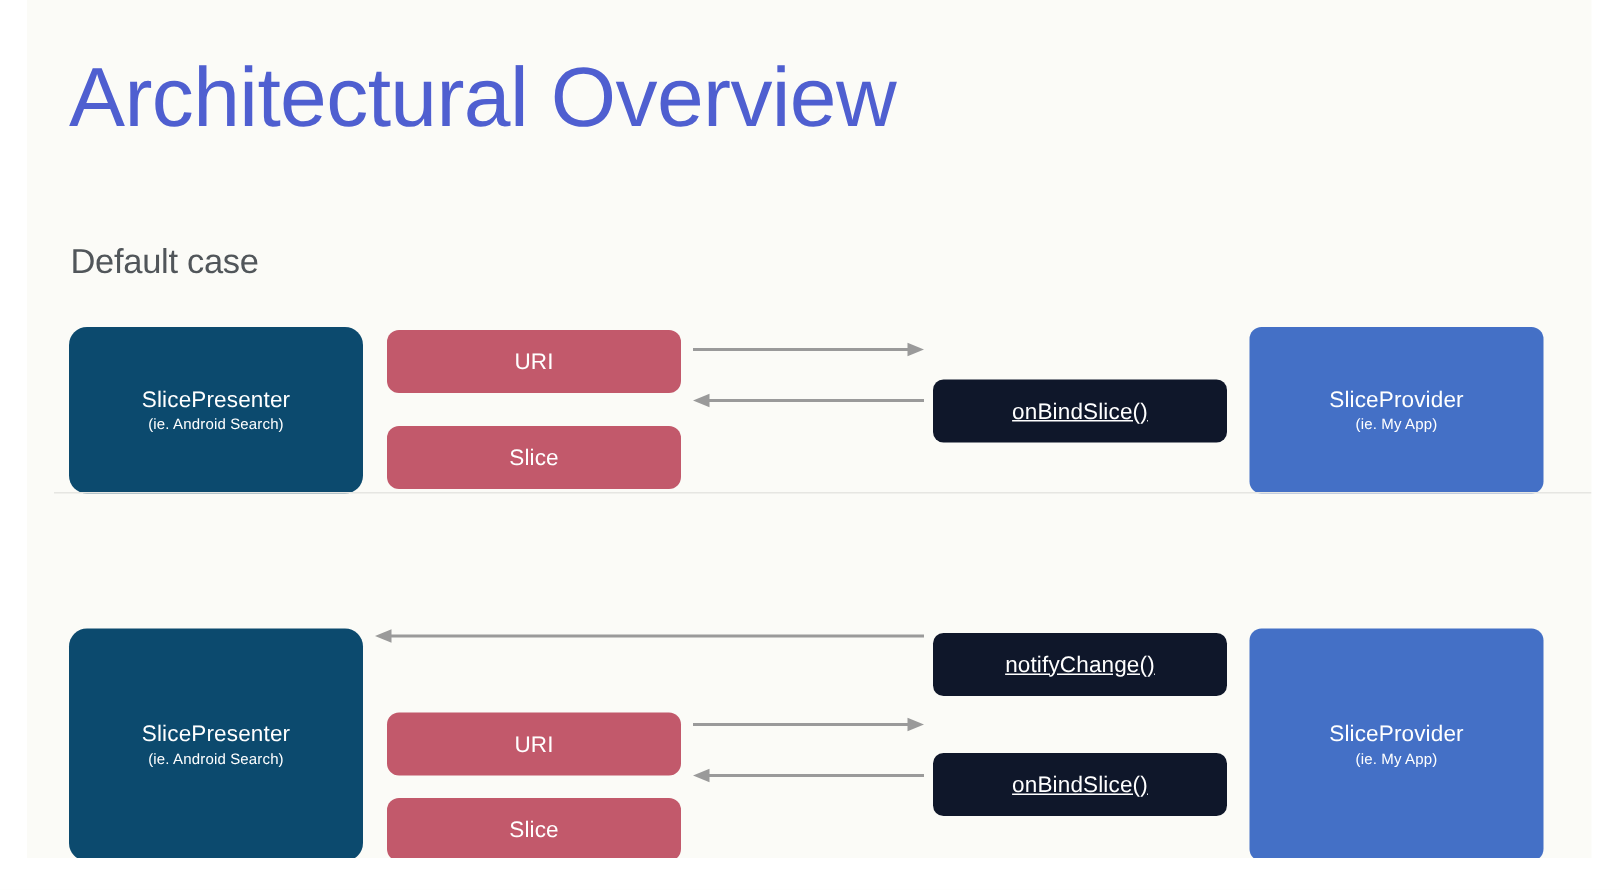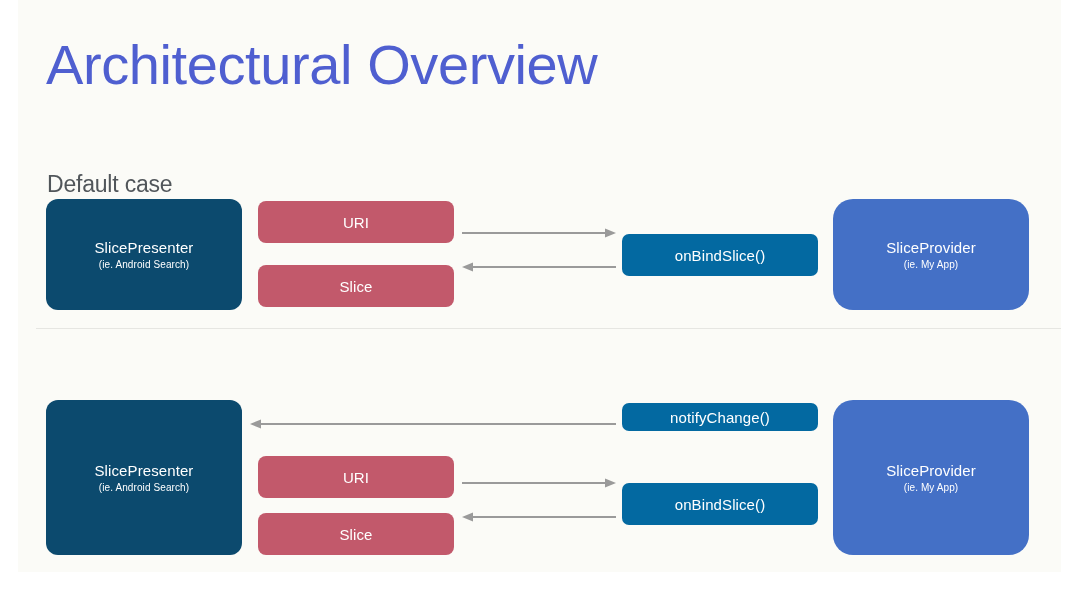--- a/index.html
+++ b/index.html
@@ -51,21 +51,21 @@
 
   
   .section-heading {
     position: absolute;
     font-size: 23px;
     line-height: 28px;
     font-weight: 400;
     letter-spacing: -0.2px;
     color: #51565a;
   }
-  #heading-default { left: 29px; top: 170px; }
+  #heading-default { left: 29px; top: 160px; }
   #heading-change  { left: 29px; top: 360px; }
 
   
   #section-divider {
     position: absolute;
     left: 18px;
     top: 328px;
     width: 1025px;
     height: 1px;
     background: #e6e6e2;
@@ -74,20 +74,21 @@
   
   .box {
     position: absolute;
     display: flex;
     flex-direction: column;
     align-items: center;
     justify-content: center;
     color: #ffffff;
     text-align: left;
     box-sizing: border-box;
+    margin-top: 19px;
   }
   .box .box-title {
     font-size: 15px;
     line-height: 19px;
     font-weight: 400;
     letter-spacing: 0.1px;
   }
   .box .box-sub {
     font-size: 10px;
     line-height: 14px;
@@ -101,40 +102,41 @@
 
   .presenter-box {
     background: #0c4a6e;
     border-radius: 12px;
   }
   .pill-box {
     background: #c2596b;
     border-radius: 8px;
   }
   .method-box {
-    background: #0369a1;
+    background: #0f172a;
     border-radius: 7px;
+    text-decoration: underline;
   }
   .provider-box {
     background: #4470c6;
-    border-radius: 20px;
+    border-radius: 8px;
   }
 
   
   #presenter-1 { left: 28px;  top: 199px; width: 196px; height: 111px; }
   #uri-1       { left: 240px; top: 201px; width: 196px; height: 42px; }
   #slice-1     { left: 240px; top: 265px; width: 196px; height: 42px; }
   #onbind-1    { left: 604px; top: 234px; width: 196px; height: 42px; }
   #provider-1  { left: 815px; top: 199px; width: 196px; height: 111px; }
 
   
   #presenter-2 { left: 28px;  top: 400px; width: 196px; height: 155px; }
   #uri-2       { left: 240px; top: 456px; width: 196px; height: 42px; }
   #slice-2     { left: 240px; top: 513px; width: 196px; height: 42px; }
-  #notify-2    { left: 604px; top: 403px; width: 196px; height: 28px; }
+  #notify-2    { left: 604px; top: 403px; width: 196px; height: 42px; }
   #onbind-2    { left: 604px; top: 483px; width: 196px; height: 42px; }
   #provider-2  { left: 815px; top: 400px; width: 196px; height: 155px; }
 
   
   .arrow {
     position: absolute;
     height: 12px;
     pointer-events: none;
   }
   .arrow svg { display: block; overflow: visible; }

